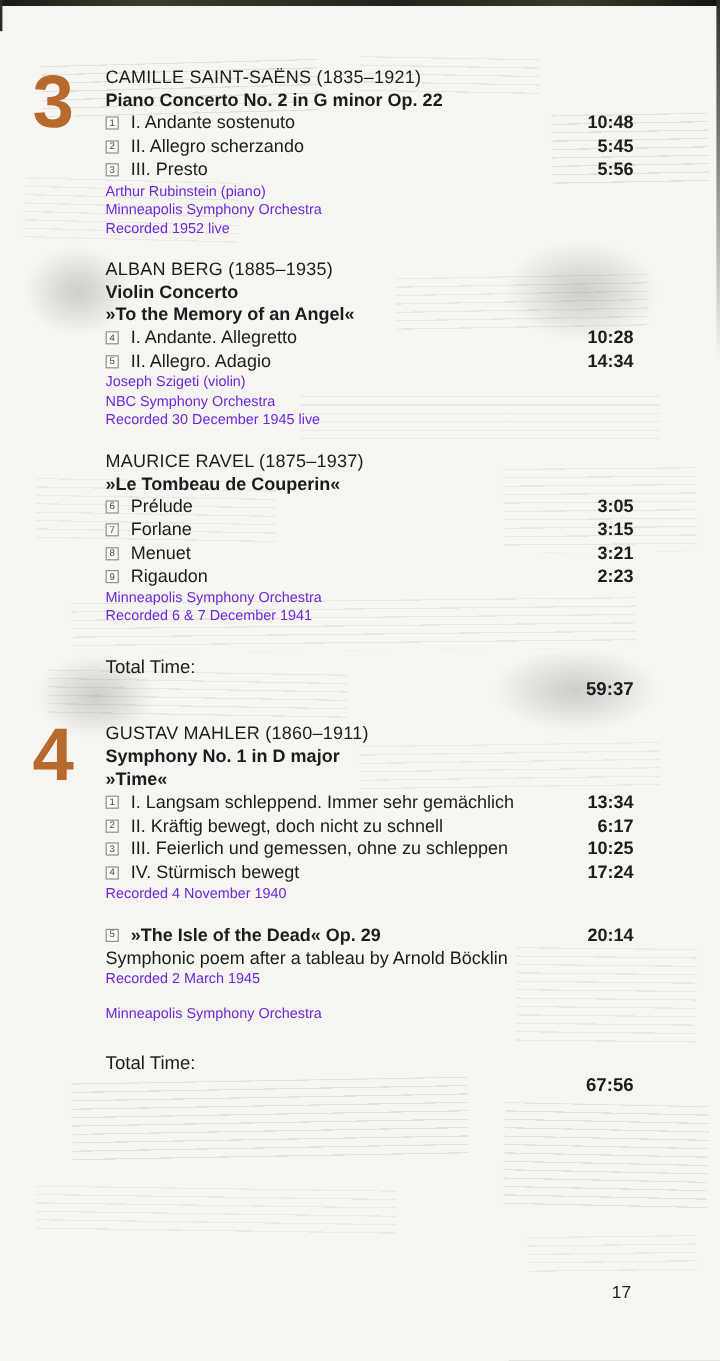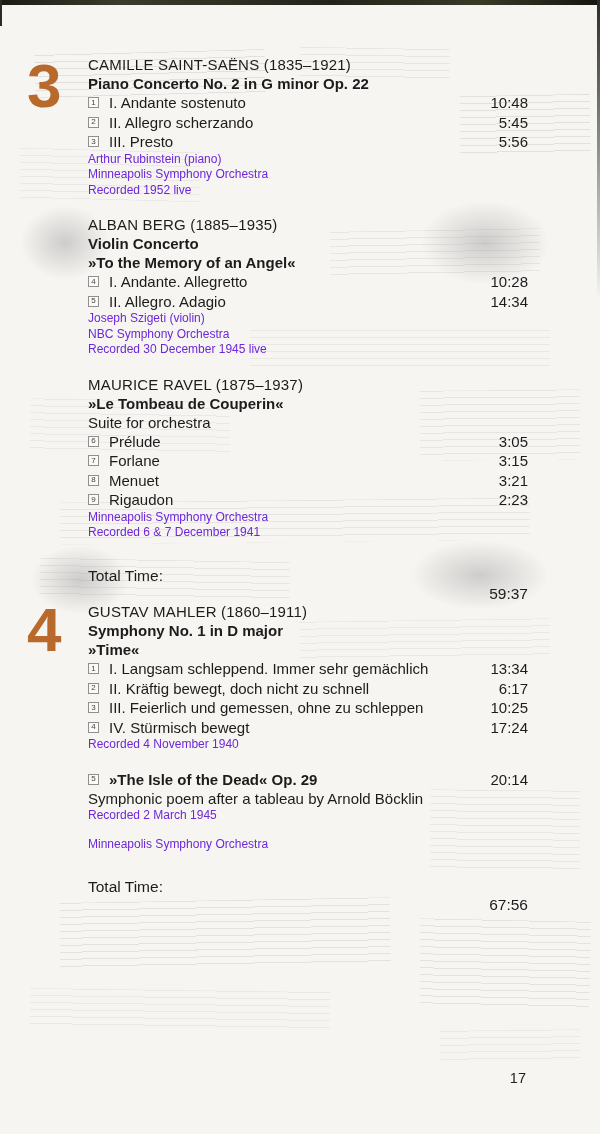--- a/index.html
+++ b/index.html
@@ -31,21 +31,21 @@
   #disc4-col { top:602px; }
 
   .composer { font-size:15px; line-height:19px; letter-spacing:.2px; }
   .work-title { font-size:15px; line-height:19px; font-weight:bold; }
   .subtitle { font-size:15px; line-height:19px; }
   .track { display:flex; align-items:center; font-size:15px; line-height:19.5px; }
   .tbox { display:inline-flex; align-items:center; justify-content:center;
     width:11px; height:11px; border:1px solid #8f8f8f; background:#fbfaf8;
     font-size:8px; line-height:1; color:#444; margin-right:10px; flex:0 0 auto; }
   .ttitle { white-space:nowrap; }
-  .ttime { margin-left:auto; padding-left:8px; }
+  .ttime { margin-left:auto; padding-left:8px;font-weight:bold; }
   .credit { font-size:12px; line-height:15.5px; color:#6d28d9; }
   .sec { margin-bottom:17px; }
   .total { display:flex; font-size:15.5px; margin-top:26px;flex-direction:column; }
   .total .ttime { margin-left:auto;text-align:center; }
   .gap-sm { height:13px; }
   .page-num { position:absolute; left:470px; top:1070px; width:56px;
     text-align:right; font-size:14.5px; color:#222; }
 </style>
 </head>
 <body>
@@ -119,21 +119,20 @@
         <span class="ttime">14:34</span>
       </div>
       <div class="credit">Joseph Szigeti (violin)</div>
       <div class="credit">NBC Symphony Orchestra</div>
       <div class="credit">Recorded 30 December 1945 live</div>
     </div>
 
     <div class="sec">
       <div class="composer">MAURICE RAVEL (1875–1937)</div>
       <div class="work-title">»Le Tombeau de Couperin«</div>
-      <div class="subtitle">Suite for orchestra</div>
       <div class="track">
         <span class="tbox">6</span>
         <span class="ttitle">Prélude</span>
         <span class="ttime">3:05</span>
       </div>
       <div class="track">
         <span class="tbox">7</span>
         <span class="ttitle">Forlane</span>
         <span class="ttime">3:15</span>
       </div>

